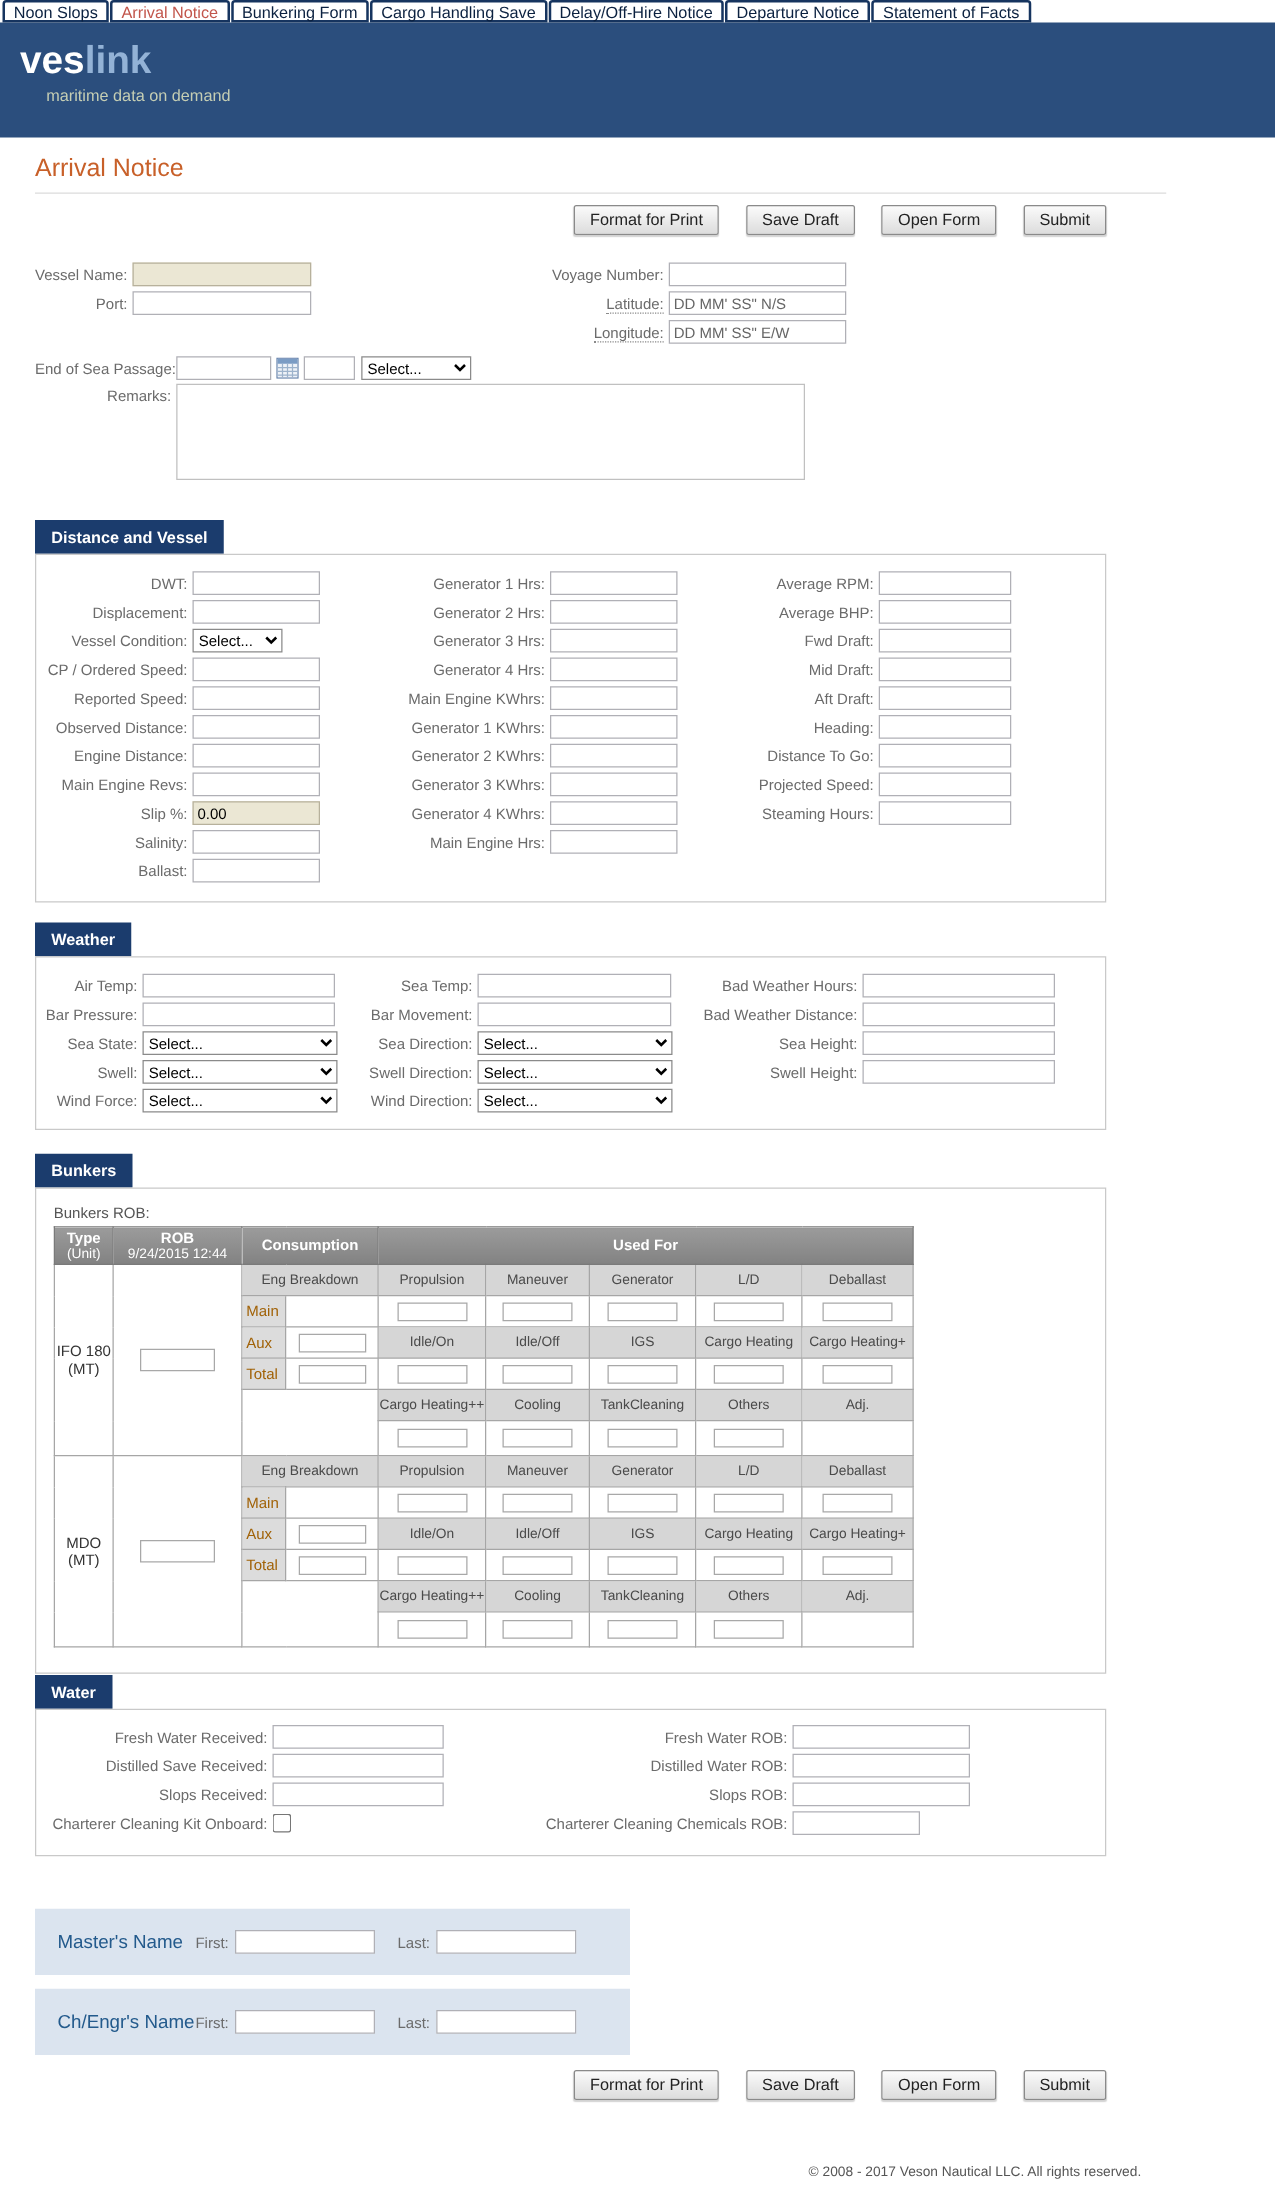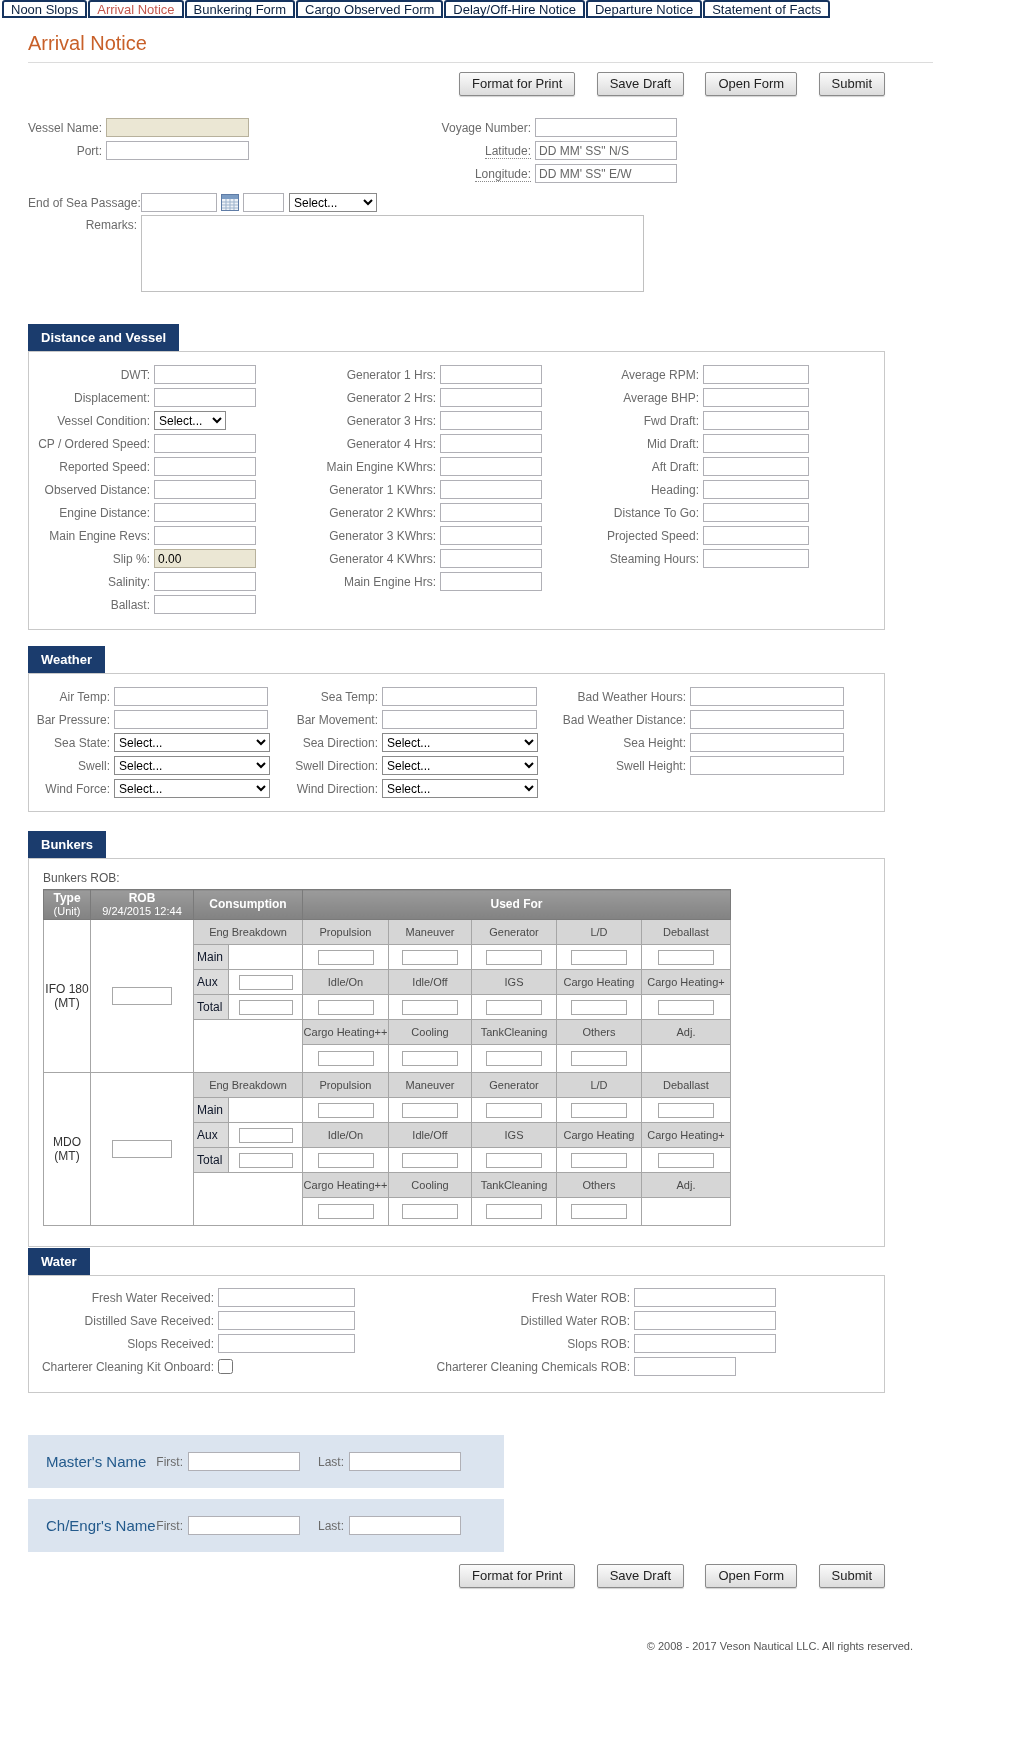--- a/index.html
+++ b/index.html
@@ -71,21 +71,21 @@
   .roblabel{position:absolute;left:14px;top:12px;color:#555;}
   .btable{border-collapse:collapse;position:absolute;left:14px;top:30px;table-layout:fixed;}
   .btable td,.btable th{border:1px solid #a6a6a6;padding:0;overflow:hidden;}
   .btable tr{height:25px;}
   .btable tr.dark{height:30px;}
   .btable tr.last{height:28px;}
   .dark th{background:linear-gradient(#9b9b9b,#828282);color:#fff;font-size:12px;text-align:center;
            border-color:#7a7a7a;font-weight:bold;line-height:13px;}
   .dark th .n{font-weight:normal;font-size:11px;}
   .btable .h{background:#d6d6d6;color:#4a4a4a;font-size:11px;text-align:center;font-weight:normal;white-space:nowrap;}
-  .btable .lbl{background:#dcdcdc;font-size:12px;color:#0f172a;padding-left:3px;}
+  .btable .lbl{background:#dcdcdc;font-size:12px;color:#a16207;padding-left:3px;}
   .btable .fuel{text-align:center;font-size:12px;background:#fff;line-height:14px;}
   .btable .robc{text-align:center;background:#fff;}
   .btable .ic{text-align:center;background:#fff;}
   .btable .wc{background:#fff;}
   .fin{width:56px;height:15px;box-sizing:border-box;border:1px solid #a8a8a8;font-size:11px;font-family:inherit;}
   .fin.s{width:54px;}
   .fin.rob{width:60px;height:18px;}
 
   #wa{} #wa .sec-box{height:116px;}
   .tc1{left:0;top:12px;} .tc1 .fl{width:185px;}
@@ -103,23 +103,27 @@
 
   .bottom-actions{margin-top:12px;}
   .footer{width:885px;text-align:right;margin-top:52px;color:#555;font-size:11px;}
 </style>
 </head>
 <body>
 
 <div class="page">
 
   <div class="tabbar">
-    <span class="tab">Noon Slops</span><span class="tab active">Arrival Notice</span><span class="tab">Bunkering Form</span><span class="tab">Cargo Observed Form</span><span class="tab">Delay/Off-Hire Notice</span><span class="tab">Departure Notice</span><span class="tab">Statement of Facts</span>
+    <span class="tab">Noon Slops</span><span class="tab active">Arrival Notice</span><span class="tab">Bunkering Form</span><span class="tab">Cargo Handling Save</span><span class="tab">Delay/Off-Hire Notice</span><span class="tab">Departure Notice</span><span class="tab">Statement of Facts</span>
   </div>
 
+  <div class="masthead">
+    <div class="brand"><span class="b1">ves</span><span class="b2">link</span></div>
+    <div class="tagline">maritime data on demand</div>
+  </div>
 
   <div class="content">
 
     <h1 class="page-title">Arrival Notice</h1>
 
     <div class="actions">
       <button class="btn">Format for Print</button>
       <button class="btn">Save Draft</button>
       <button class="btn">Open Form</button>
       <button class="btn">Submit</button>

